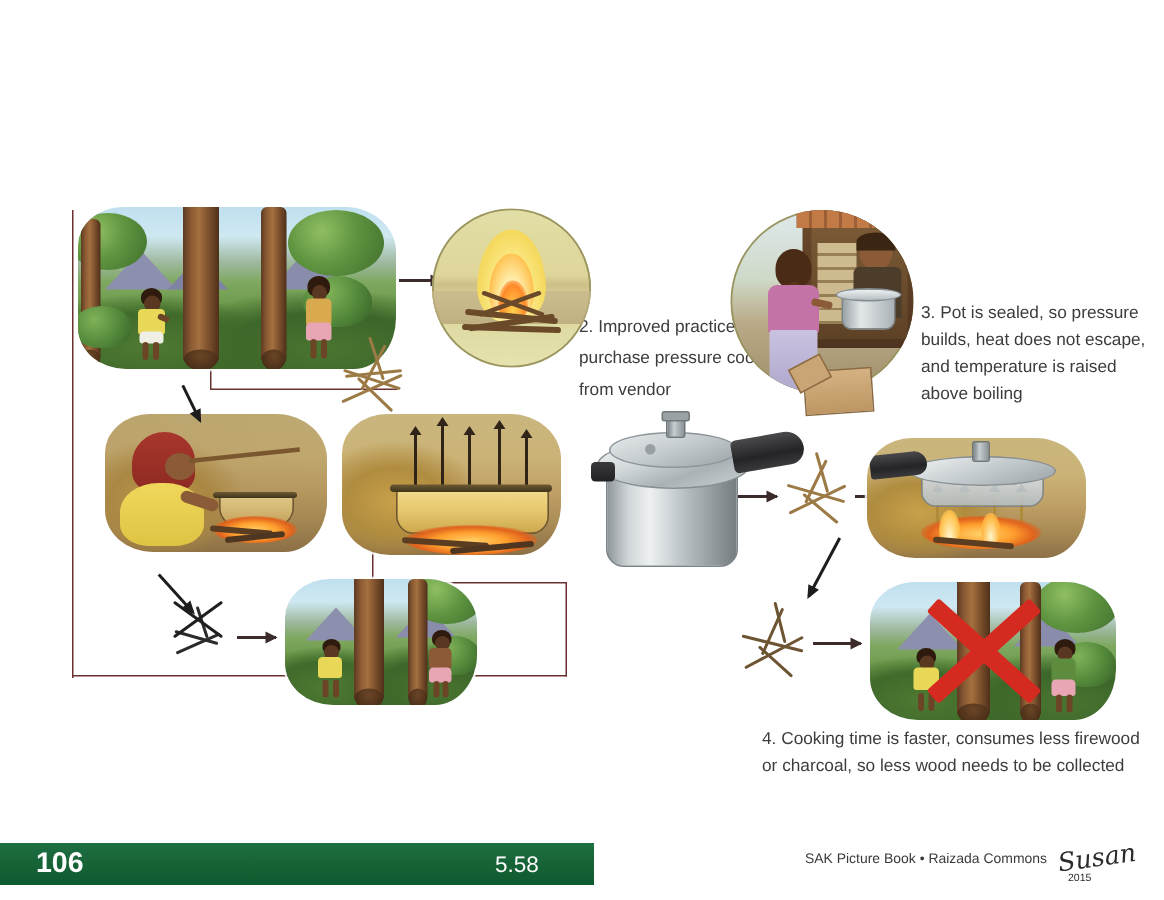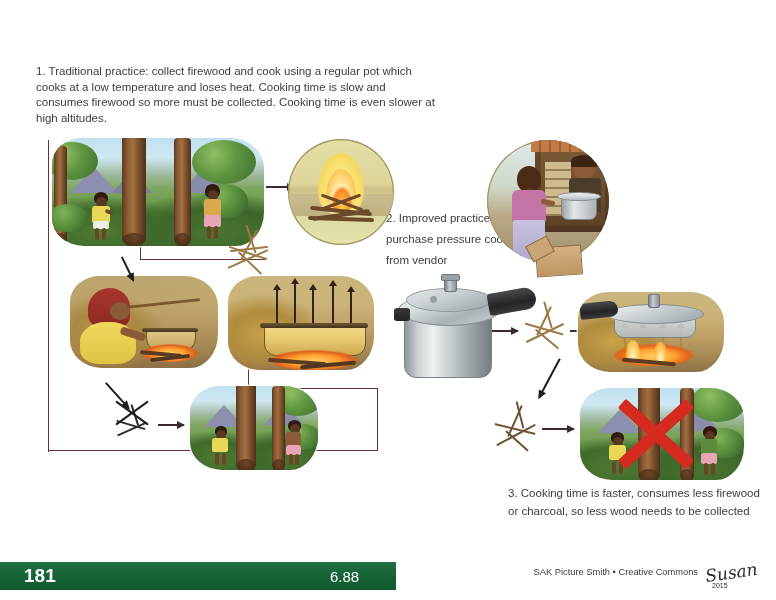--- a/index.html
+++ b/index.html
@@ -141,23 +141,23 @@
     font-style:italic;transform:rotate(-8deg);
   }
   .sig-year{position:absolute;left:712px;top:582px;font-size:7px;color:#2b2b2b;}
 </style>
 </head>
 <body>
 
 <div class="page">
 
 
-  <div class="caption" id="cap1">1. Traditional practice: collect firewood and cook using a regular pot which cooks at a low temperature and loses heat. Cooking time is slow and consumes firewood so more must be collected. Cooking time is even slower at high altitudes.</div>
   <div class="caption" id="cap2">2. Improved practice: purchase pressure cooker from vendor</div>
-  <div class="caption" id="cap4">3. Cooking time is faster, consumes less firewood or charcoal, so less wood needs to be collected</div>
+  <div class="caption" id="cap3">3. Pot is sealed, so pressure builds, heat does not escape, and temperature is raised above boiling</div>
+  <div class="caption" id="cap4">4. Cooking time is faster, consumes less firewood or charcoal, so less wood needs to be collected</div>
 
   <div class="conn conn-v" style="left:48px;top:140px;height:312px;"></div>
   <div class="conn conn-h" style="left:48px;top:450px;width:330px;"></div>
   <div class="conn conn-v" style="left:377px;top:388px;height:63px;"></div>
   <div class="conn conn-h" style="left:248px;top:388px;width:130px;"></div>
   <div class="conn conn-v" style="left:248px;top:355px;height:34px;"></div>
   <div class="conn conn-h" style="left:140px;top:259px;width:125px;"></div>
   <div class="conn conn-v" style="left:140px;top:244px;height:16px;"></div>
 
   <div class="panel blob forest" style="left:52px;top:138px;width:212px;height:108px;">
@@ -398,21 +398,21 @@
       <div class="p-body" style="left:2px;top:12px;width:15px;height:14px;background:#8a5b36;"></div>
       <div class="p-body" style="left:2px;top:25px;width:15px;height:10px;background:#e8a6b4;"></div>
       <div class="p-leg" style="left:5px;top:34px;width:4px;height:11px;"></div>
       <div class="p-leg" style="left:11px;top:34px;width:4px;height:11px;"></div>
     </div>
   </div>
 
   <div class="arrow-diag" style="left:106px;top:382px;width:34px;transform:rotate(48deg);"></div>
 
   <div class="footer-bar"></div>
-  <div class="page-num">181</div>
-  <div class="sec-num">6.88</div>
+  <div class="page-num">106</div>
+  <div class="sec-num">5.58</div>
   <div class="credits">
-    <div>SAK Picture Smith • Creative Commons</div>
+    <div>SAK Picture Book • Raizada Commons</div>
   </div>
   <div class="signature">Susan</div>
   <div class="sig-year">2015</div>
 
 </div>
 
 </body></html>

